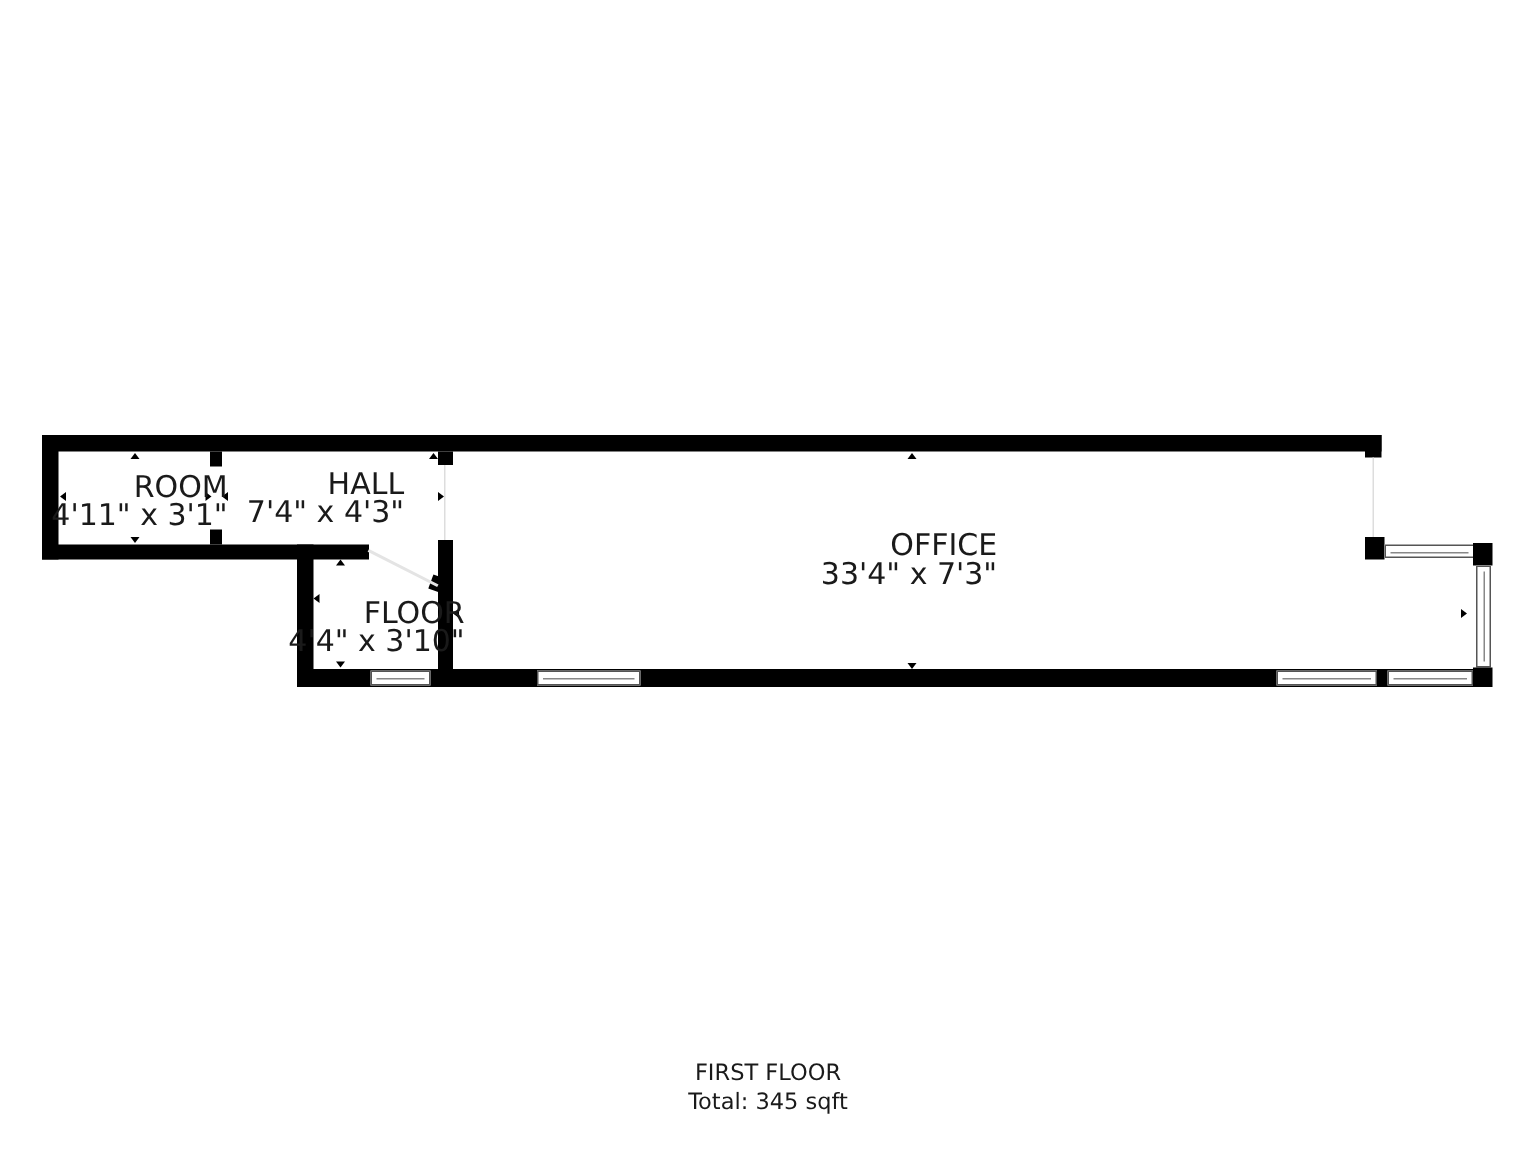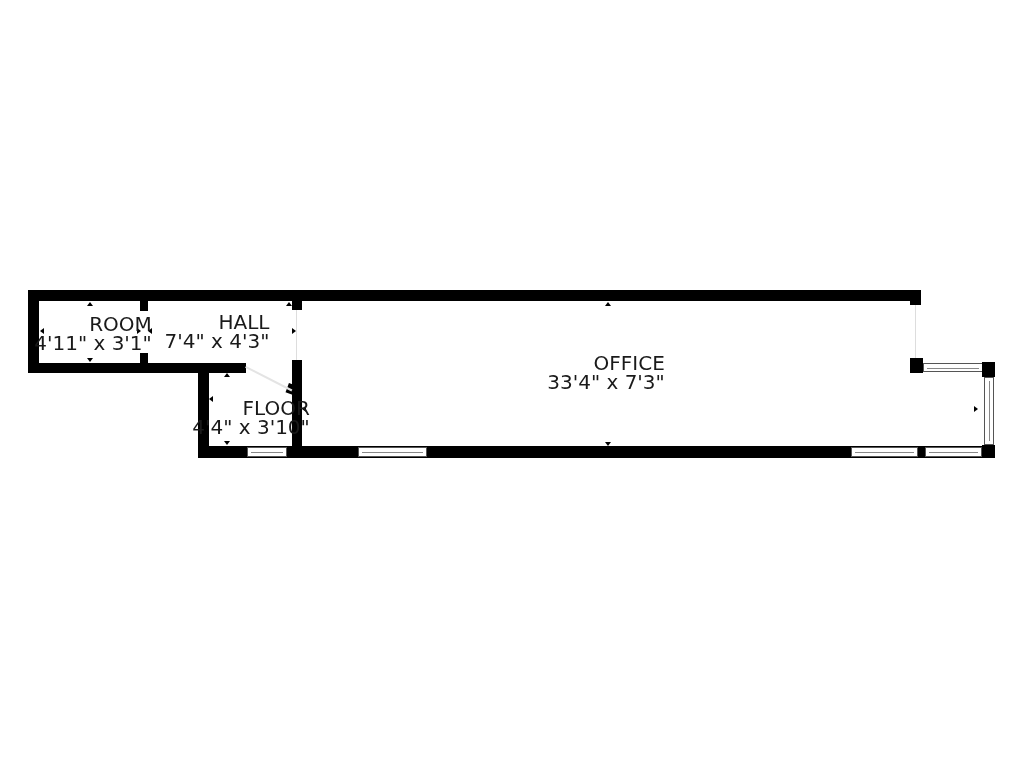--- a/index.html
+++ b/index.html
@@ -75,13 +75,17 @@
   </div>
   <div class="label" style="left:251px; top:399px;">
     <div>FLOOR</div>
     <div>4'4" x 3'10"</div>
   </div>
   <div class="label" style="left:606px; top:354px;">
     <div>OFFICE</div>
     <div>33'4" x 7'3"</div>
   </div>
 
+  <div class="footer">
+    <div>FIRST FLOOR</div>
+    <div>Total: 345 sqft</div>
+  </div>
 </div>
 
 </body></html>

